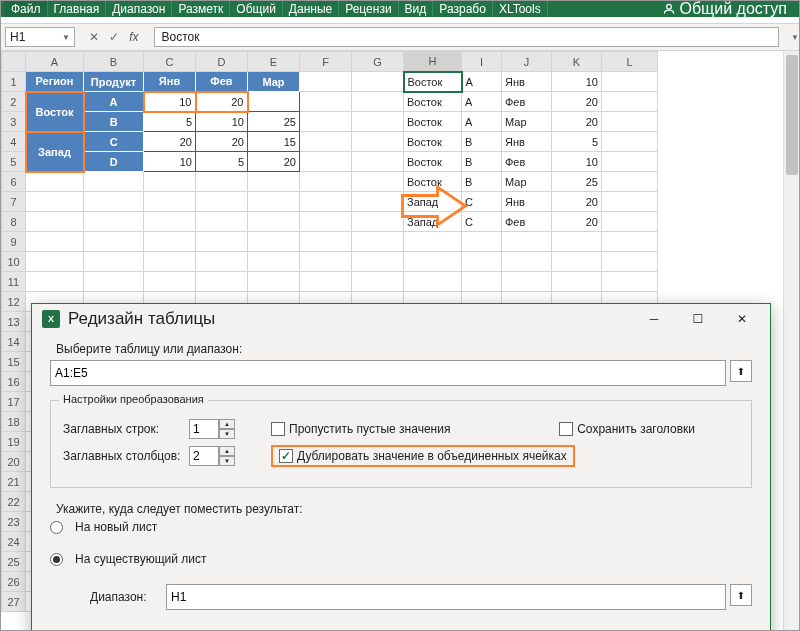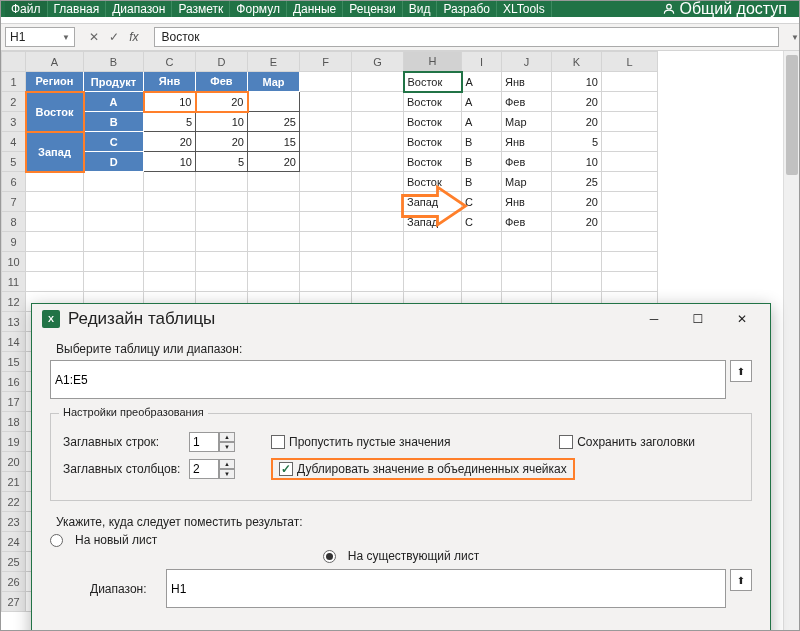--- a/index.html
+++ b/index.html
@@ -42,21 +42,21 @@
 
 .dialog { position:absolute; left:30px; top:252px; width:740px; height:368px; background:#f3f2f1; border:1px solid #217346; box-shadow:0 4px 16px rgba(0,0,0,0.3); font-size:12px; }
 .dlg-title { height:30px; display:flex; align-items:center; padding:0 10px; gap:8px; }
 .dlg-title .xl { width:18px; height:18px; background:#217346; border-radius:2px; display:flex; align-items:center; justify-content:center; color:#fff; font-size:9px; font-weight:bold;}
 .dlg-title .t { font-size:17px; }
 .dlg-title .sp { flex:1; }
 .dlg-title .btn { width:36px; height:28px; display:flex; align-items:center; justify-content:center; cursor:pointer; }
 .dlg-body { padding:4px 18px 10px 18px; }
 .dlg-body .lbl { margin:4px 6px; }
 .rangebox { display:flex; }
-.rangebox input { flex:1; height:39px; border:1px solid #999; padding:0 4px; font-size:12px; background:#fff;}
+.rangebox input { flex:1; height:26px; border:1px solid #999; padding:0 4px; font-size:12px; background:#fff;}
 .rangebox .pick { width:22px; height:22px; border:1px solid #999; margin-left:4px; display:flex; align-items:center; justify-content:center; background:#fff; cursor:pointer; font-size:10px;}
 .fs { border:1px solid #c8c8c8; margin-top:14px; padding:12px 12px 14px 12px; position:relative; }
 .fs .legend { position:absolute; top:-8px; left:8px; background:#f3f2f1; padding:0 4px; font-size:11px; }
 .row { display:flex; align-items:center; margin:6px 0; gap:6px; }
 .row .l1 { width:120px; }
 .spin { display:flex; }
 .spin input { width:30px; height:20px; border:1px solid #999; text-align:left; padding:0 3px; font-size:12px;}
 .spin .sp2 { width:16px; display:flex; flex-direction:column; }
 .spin .sp2 div { height:10px; border:1px solid #999; display:flex; align-items:center; justify-content:center; font-size:6px; background:#f0f0f0; cursor:pointer;}
 .check { width:14px; height:14px; border:1px solid #666; display:inline-flex; align-items:center; justify-content:center; margin-right:4px; background:#fff; cursor:pointer;}
@@ -73,21 +73,21 @@
 </head>
 <body>
 
 <div class="app">
 
   <div class="ribbon">
     <div class="tab file">Файл</div>
     <div class="tab">Главная</div>
     <div class="tab">Диапазон</div>
     <div class="tab">Разметк</div>
-    <div class="tab">Формул</div>
+    <div class="tab">Общий</div>
     <div class="tab">Данные</div>
     <div class="tab">Рецензи</div>
     <div class="tab">Вид</div>
     <div class="tab">Разрабо</div>
     <div class="tab">XLTools</div>
     <div class="spacer"></div>
     <div class="share">
       <svg viewBox="0 0 24 24" stroke="#fff" fill="none" stroke-width="2">
           <circle cx="12" cy="8" r="4"></circle>
           <path d="M4 20c0-4 4-6 8-6s8 2 8 6"></path>
@@ -596,21 +596,21 @@
                 <span>Дублировать значение в объединенных ячейках</span>
               </div>
             <div style="flex:1"></div>
           </div>
         </div>
         <div class="lbl" style="margin-top:14px;">Укажите, куда следует поместить результат:</div>
         <div class="row" style="margin:2px 0;">
             <span class="radio"></span>
             <span>На новый лист</span>
           </div>
-        <div class="row" style="margin:2px 0;justify-content:center;">
+        <div class="row" style="margin:18px 0;">
             <span class="radio on">
               <span class="dot"></span>
             </span>
             <span>На существующий лист</span>
           </div>
         <div class="row" style="margin-left:40px;">
           <span style="width:70px;">Диапазон:</span>
           <div class="rangebox" style="flex:1;">
             <input value="H1" style="">
             <div class="pick">⬆</div>

